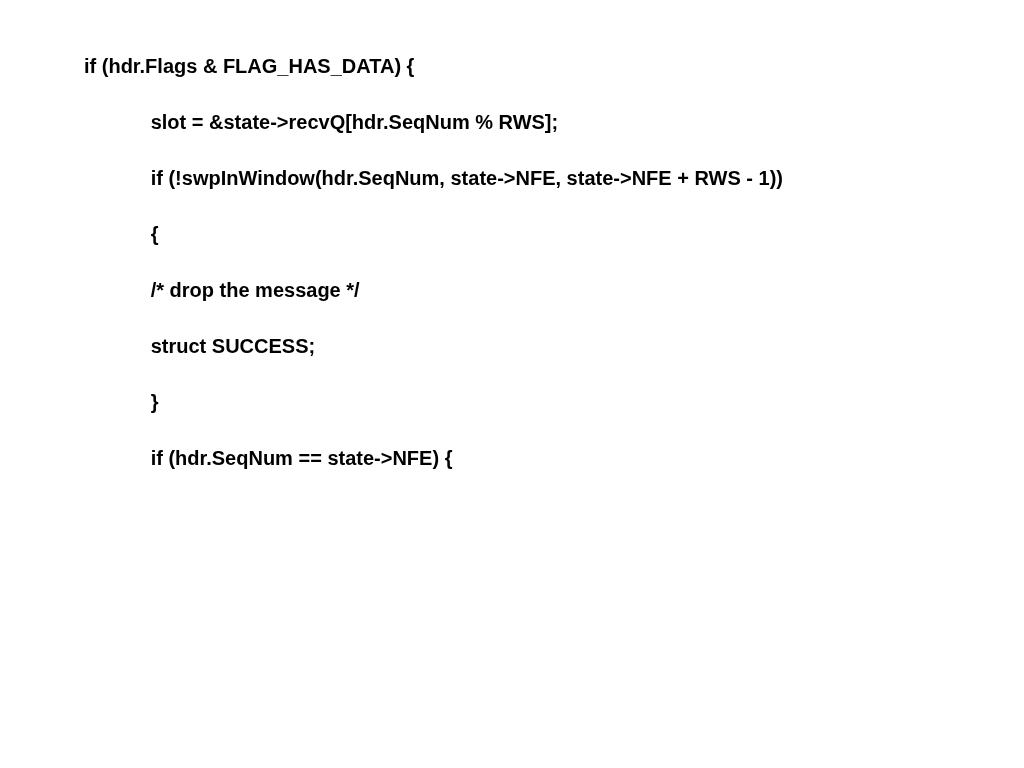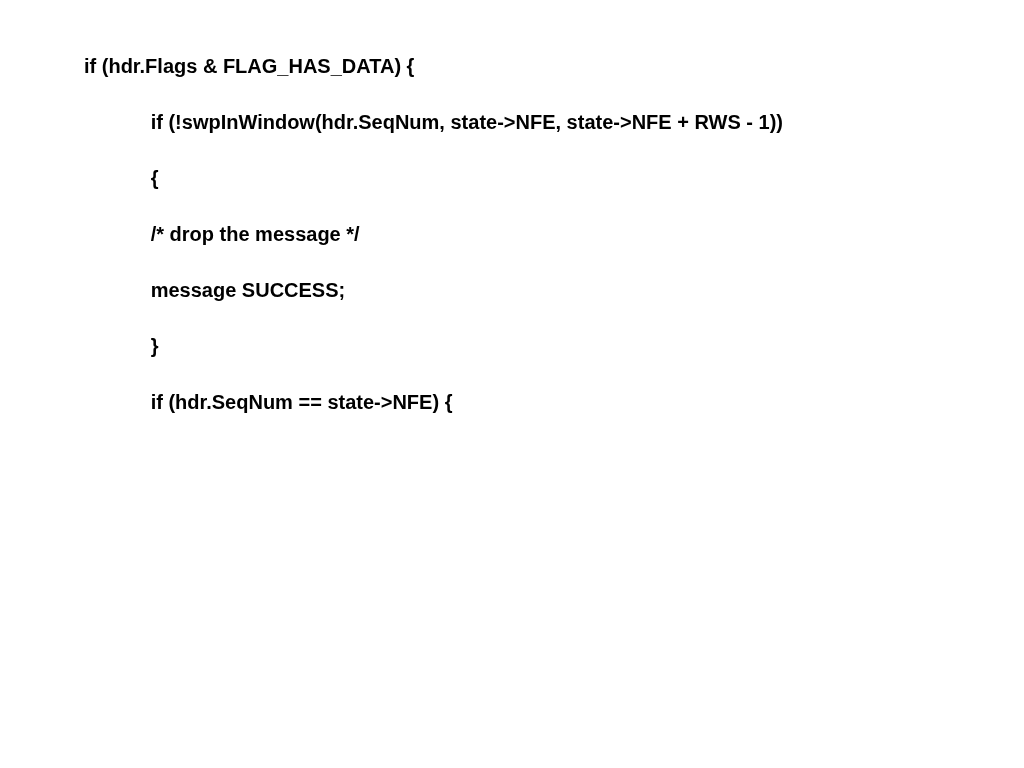--- a/index.html
+++ b/index.html
@@ -20,24 +20,25 @@
   .line {
     display: block;
     font-weight: bold;
   }
 </style>
 </head>
 <body>
 
 <div class="code-block">
 <span class="line">if (hdr.Flags &amp; FLAG_HAS_DATA) {</span>
+<span class="line">            slot = &amp;state-&gt;recvQ[hdr.SeqNum % RWS];</span>
 <span class="line">            if (!swpInWindow(hdr.SeqNum, state-&gt;NFE, state-&gt;NFE + RWS - 1))</span>
 <span class="line">            {</span>
 <span class="line">            /* drop the message */</span>
-<span class="line">            message SUCCESS;</span>
+<span class="line">            struct SUCCESS;</span>
 <span class="line">            }</span>
 <span class="line">            if (hdr.SeqNum == state-&gt;NFE) {</span>
 
 
 
 
 
 
 
 

